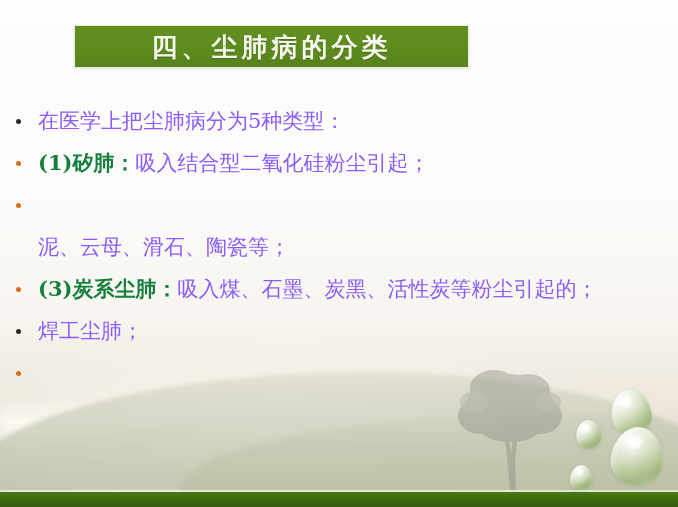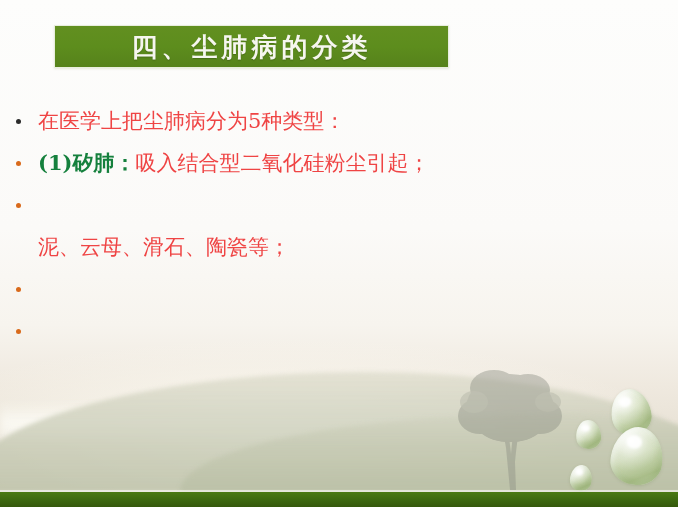--- a/index.html
+++ b/index.html
@@ -126,21 +126,21 @@
     filter: blur(1px);
   }
   .drop-a { right: 27px;  bottom: 72px; width: 40px; height: 46px; transform: rotate(-10deg); }
   .drop-b { right: 15px;  bottom: 22px; width: 52px; height: 58px; transform: rotate(8deg); }
   .drop-c { right: 77px;  bottom: 58px; width: 25px; height: 29px; transform: rotate(-4deg); }
   .drop-d { right: 86px;  bottom: 16px; width: 22px; height: 26px; transform: rotate(6deg); }
 
   
   #title-banner {
     position: absolute;
-    left: 54px; top: 25px;
+    left: 74px; top: 25px;
     width: 395px; height: 43px;
     box-sizing: border-box;
     background: linear-gradient(to bottom, #628f20 0%, #5d8d1d 50%, #56821b 100%);
     border: 1px solid #e8eedd;
     display: flex;
     align-items: center;
     justify-content: center;
     box-shadow: 0 1px 2px rgba(120,140,90,0.18);
   }
   #title-text {
@@ -191,21 +191,21 @@
     font-size: 21px;
     line-height: 1;
     color: #2c2c2c;
     white-space: nowrap;
   }
   .label {
     color: #15803d;
     font-weight: 700;
   }
   .body {
-    color: #ef4444;
+    color: #8b5cf6;
     font-weight: 400;
   }
 </style>
 </head>
 <body>
 
 <div id="slide">
 
   <div class="bg-sky"></div>
   <div class="bg-haze"></div>
@@ -271,23 +271,30 @@
       <span class="bullet hidden">
           <i></i>
         </span>
       <span class="linetext"><span class="body">泥、云母、滑石、陶瓷等；</span></span>
     </div>
 
     <div class="line">
       <span class="bullet orange">
           <i></i>
         </span>
-    </div>
-
-
+      <span class="linetext"><span class="label">(3)炭系尘肺：</span><span class="body">吸入煤、石墨、炭黑、活性炭等粉尘引起的；</span></span>
+    </div>
+
+
+    <div class="line">
+      <span class="bullet">
+          <i></i>
+        </span>
+      <span class="linetext"><span class="body">焊工尘肺；</span></span>
+    </div>
 
     <div class="line">
       <span class="bullet orange">
           <i></i>
         </span>
     </div>
 
   </div>
 </div>
 

